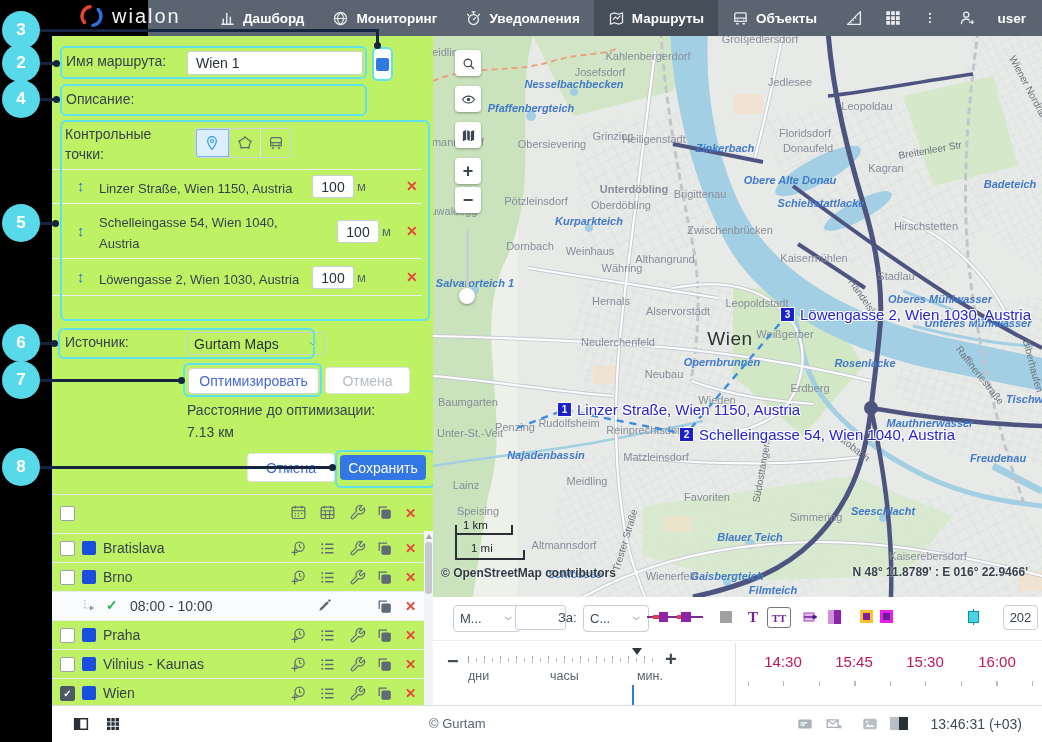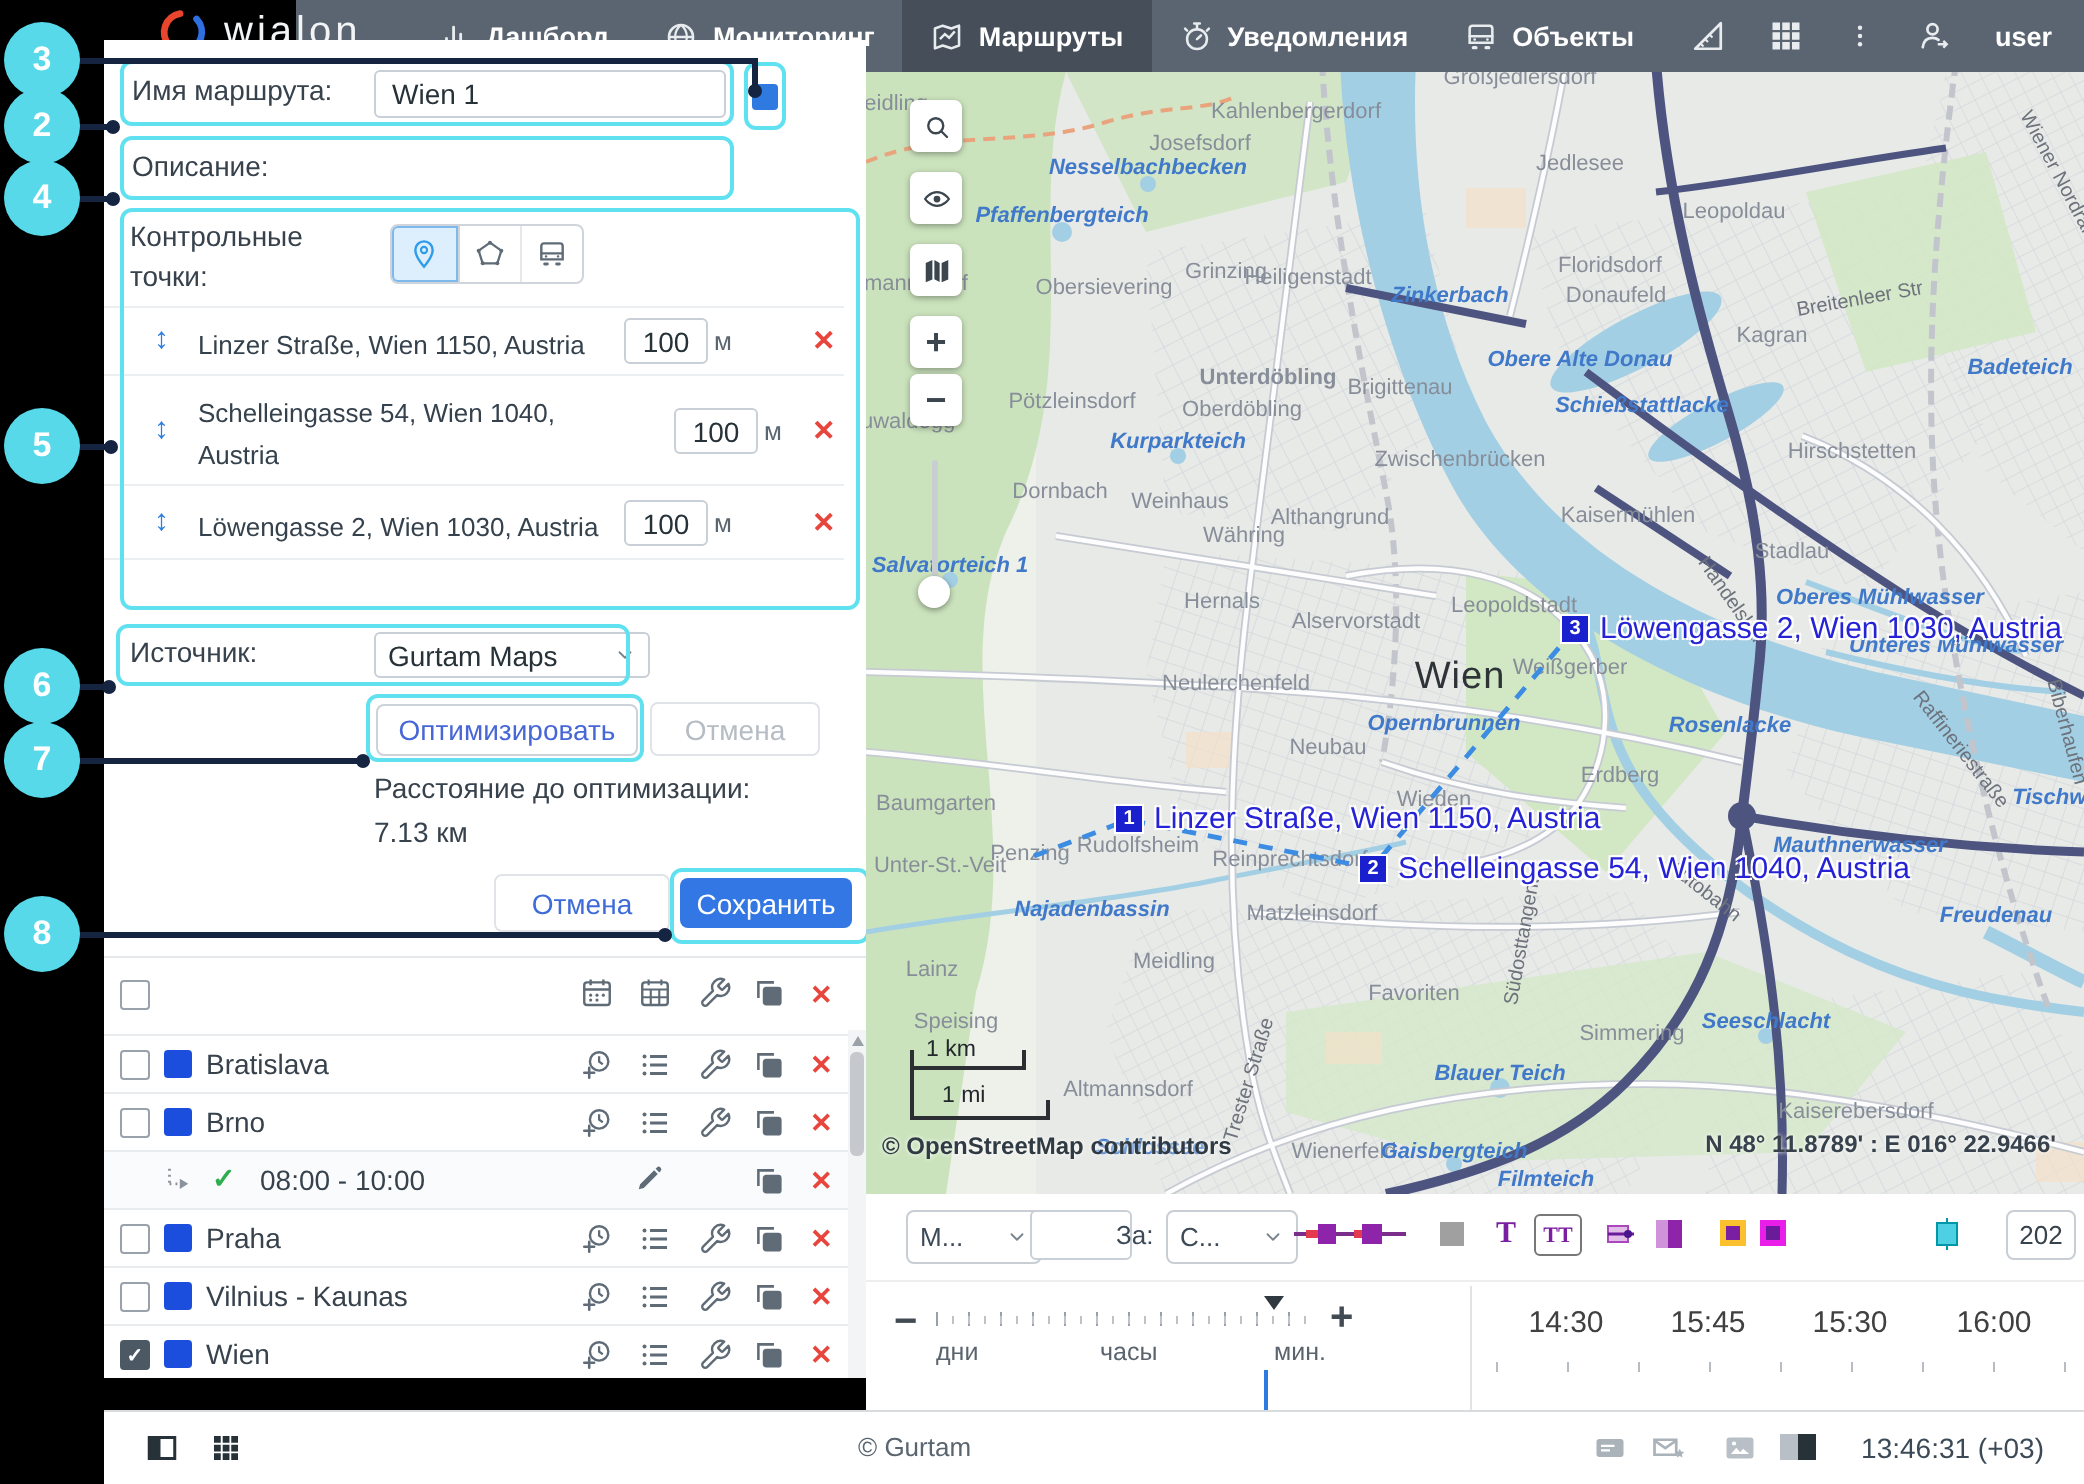--- a/index.html
+++ b/index.html
@@ -17,21 +17,21 @@
   .mitem svg{width:17px;height:17px;color:#e8ecef}
   #nav-right{position:absolute;right:0;top:0;height:36px;display:flex;align-items:center;gap:21px;padding-right:16px;color:#fff}
   #nav-right svg{width:18px;height:18px;color:#e8ecef}
   #nav-user{font-size:13.5px;font-weight:600}
   
   .co{position:absolute;left:2px;width:38px;height:38px;border-radius:50%;background:#57d9e9;color:#fff;font-size:17px;font-weight:bold;display:flex;align-items:center;justify-content:center;z-index:60}
   .cline{position:absolute;height:3px;background:#152441;z-index:59}
   .cvert{position:absolute;width:3px;background:#152441;z-index:59}
   .cdot{position:absolute;width:7px;height:7px;border-radius:50%;background:#152441;z-index:59}
   
-  #panel{position:absolute;left:52px;top:20px;width:381px;height:669px;background:#ffffff;overflow:hidden}
+  #panel{position:absolute;left:52px;top:36px;width:381px;height:669px;background:#bef264;overflow:hidden}
   .hl{position:absolute;border:2px solid #5fe1ef;border-radius:6px;pointer-events:none;z-index:40}
   .flabel{position:absolute;font-size:14px;color:#37424c}
   .finput{position:absolute;border:1px solid #c9cfd6;border-radius:3px;font-size:14px;color:#263238;padding:0 8px;display:flex;align-items:center;background:#fff}
   .btn{position:absolute;border-radius:4px;font-size:14px;display:flex;align-items:center;justify-content:center;cursor:pointer}
   .chev{width:11px;height:11px;color:#7a838c}
   .cp-row{position:absolute;left:0;width:370px;border-top:1px solid #eceff2}
   .cp-addr{position:absolute;font-size:13px;color:#35424d;line-height:1.65}
   .cp-x{position:absolute;color:#e8453c;font-size:14px;font-weight:bold;cursor:pointer}
   .unit{position:absolute;font-size:13px;color:#5a6670}
   .updn{position:absolute;color:#2a7de1;font-size:15px;font-weight:bold}
@@ -61,21 +61,21 @@
   .scltxt{position:absolute;font-size:11.5px;color:#22272b;z-index:25}
   #attrib{position:absolute;left:8px;top:530px;font-size:12px;color:#2f3a42;z-index:25;font-weight:600;text-shadow:0 0 2px #fff}
   #coords{position:absolute;right:14px;top:529px;font-size:12px;color:#37424c;font-weight:600;z-index:25;text-shadow:0 0 2px #fff}
   
   #tpanel{position:absolute;left:433px;top:597px;width:609px;height:108px;background:#fff}
   .tsel{position:absolute;height:25px;border:1px solid #c9ced4;border-radius:4px;display:flex;align-items:center;justify-content:space-between;padding:0 6px;font-size:13px;color:#3c4a57;background:#fff;cursor:pointer}
   .tico{position:absolute;cursor:pointer}
   #tdiv1{position:absolute;left:0;top:43px;width:609px;height:1px;background:#eceef0}
   #tdiv2{position:absolute;left:302px;top:46px;width:1px;height:62px;background:#dfe3e6}
   .tzl{position:absolute;top:72px;font-size:12.5px;color:#5a646e}
-  .ttime{position:absolute;top:56px;font-size:15px;color:#404040;transform:translateX(-50%)}
+  .ttime{position:absolute;top:56px;font-size:15px;color:#be185d;transform:translateX(-50%)}
   
   #sbar{position:absolute;left:52px;top:705px;width:990px;height:37px;background:#fff;border-top:1px solid #d8dcdf}
   #sbar svg{width:18px;height:18px}
 </style>
 </head>
 <body>
 
 <svg width="0" height="0" style="position:absolute">
   <defs>
     <symbol id="sy-chart" viewBox="0 0 24 24">
@@ -219,31 +219,31 @@
           <use href="#sy-chart"></use>
         </svg>
         <span>Дашборд</span>
       </div>
     <div class="mitem">
         <svg>
           <use href="#sy-globe"></use>
         </svg>
         <span>Мониторинг</span>
       </div>
+    <div class="mitem">
+        <svg>
+          <use href="#sy-stopwatch"></use>
+        </svg>
+        <span>Уведомления</span>
+      </div>
     <div class="mitem active">
         <svg>
           <use href="#sy-routemap"></use>
         </svg>
         <span>Маршруты</span>
-      </div>
-    <div class="mitem">
-        <svg>
-          <use href="#sy-stopwatch"></use>
-        </svg>
-        <span>Уведомления</span>
       </div>
     <div class="mitem">
         <svg>
           <use href="#sy-bus"></use>
         </svg>
         <span>Объекты</span>
       </div>
   </div>
   <div id="nav-right">
     <svg>

